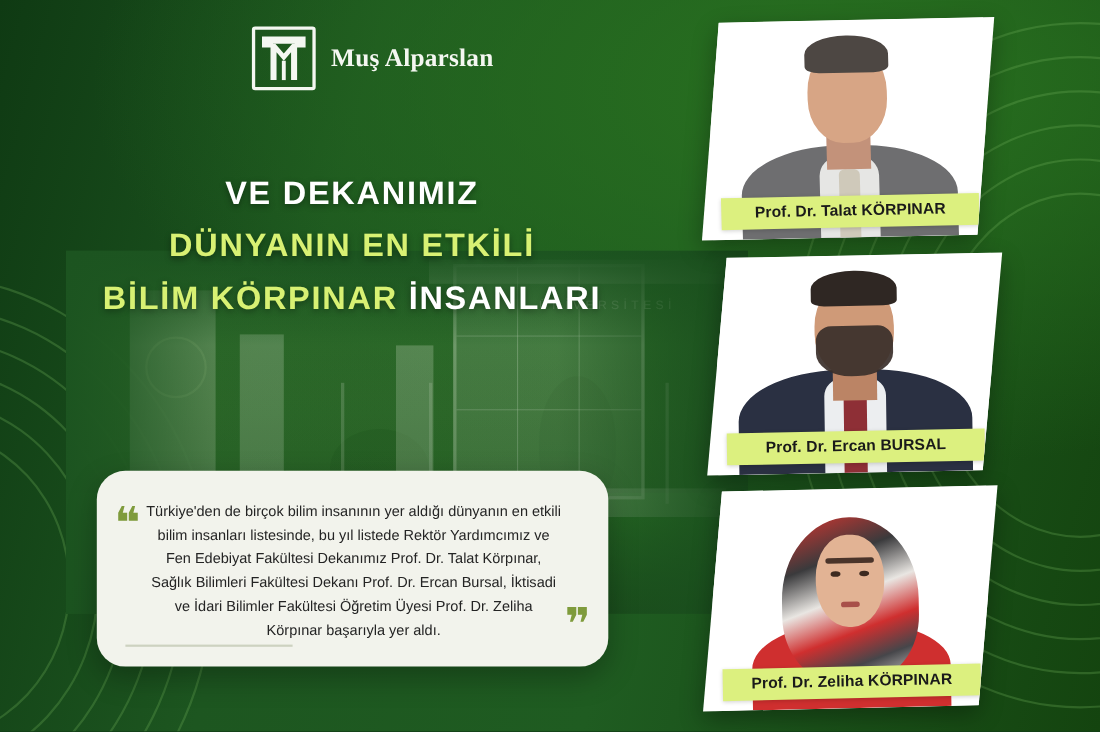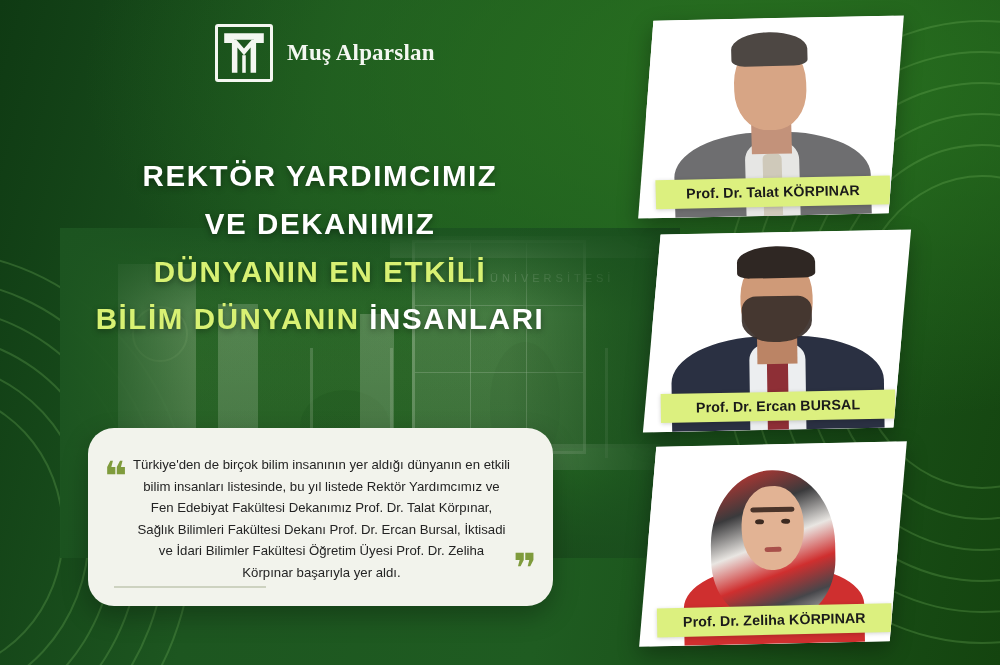--- a/index.html
+++ b/index.html
@@ -124,21 +124,21 @@
     position: absolute;
     left: 60px; top: 228px; width: 620px; height: 330px;
     background:
       linear-gradient(90deg, #1c5420 0%, rgba(28,84,32,.15) 22%, rgba(28,84,32,.10) 72%, #1a4f1d 100%),
       linear-gradient(180deg, #1c5420 0%, rgba(28,84,32,0) 26%, rgba(26,79,29,.25) 74%, #1a4c1c 100%);
   }
 
   
   .brand {
     position: absolute;
-    left: 215px; top: 24px;
+    left: 229px; top: 24px;
     display: flex;
     align-items: center;
     gap: 14px;
   }
   .brand-mark {
     width: 52px; height: 52px;
     border: 3px solid #f4f7f1;
     border-radius: 3px;
     position: relative;
     flex: none;
@@ -339,24 +339,23 @@
         <path d="M13 8 L20 16 L27 8 H31 V38 H26 V15 L20 22 L14 15 V38 H9 V8 Z" fill="#f4f7f1"></path>
         <rect x="18.4" y="22" width="3.2" height="16" fill="#f4f7f1"></rect>
       </svg>
     </div>
     <div class="brand-text">
       <div>Muş Alparslan</div>
     </div>
   </div>
 
   <div class="headline">
-    <span class="l white">REKTÖR YARDIMCIMIZ</span>
     <span class="l white">VE DEKANIMIZ</span>
     <span class="l lime">DÜNYANIN EN ETKİLİ</span>
-    <span class="l"><span class="lime">BİLİM DÜNYANIN </span><span class="white">İNSANLARI</span></span>
+    <span class="l"><span class="lime">BİLİM KÖRPINAR </span><span class="white">İNSANLARI</span></span>
   </div>
 
   <div class="quote-card">
     <div class="q-mark q-open">❝</div>
     <div class="quote-text">Türkiye'den de birçok bilim insanının yer aldığı dünyanın en etkili bilim insanları listesinde, bu yıl listede Rektör Yardımcımız ve Fen Edebiyat Fakültesi Dekanımız Prof. Dr. Talat Körpınar, Sağlık Bilimleri Fakültesi Dekanı Prof. Dr. Ercan Bursal, İktisadi ve İdari Bilimler Fakültesi Öğretim Üyesi Prof. Dr. Zeliha Körpınar başarıyla yer aldı.</div>
     <div class="q-mark q-close">❞</div>
     <div class="quote-rule"></div>
   </div>
 
   <div class="card card-1">

